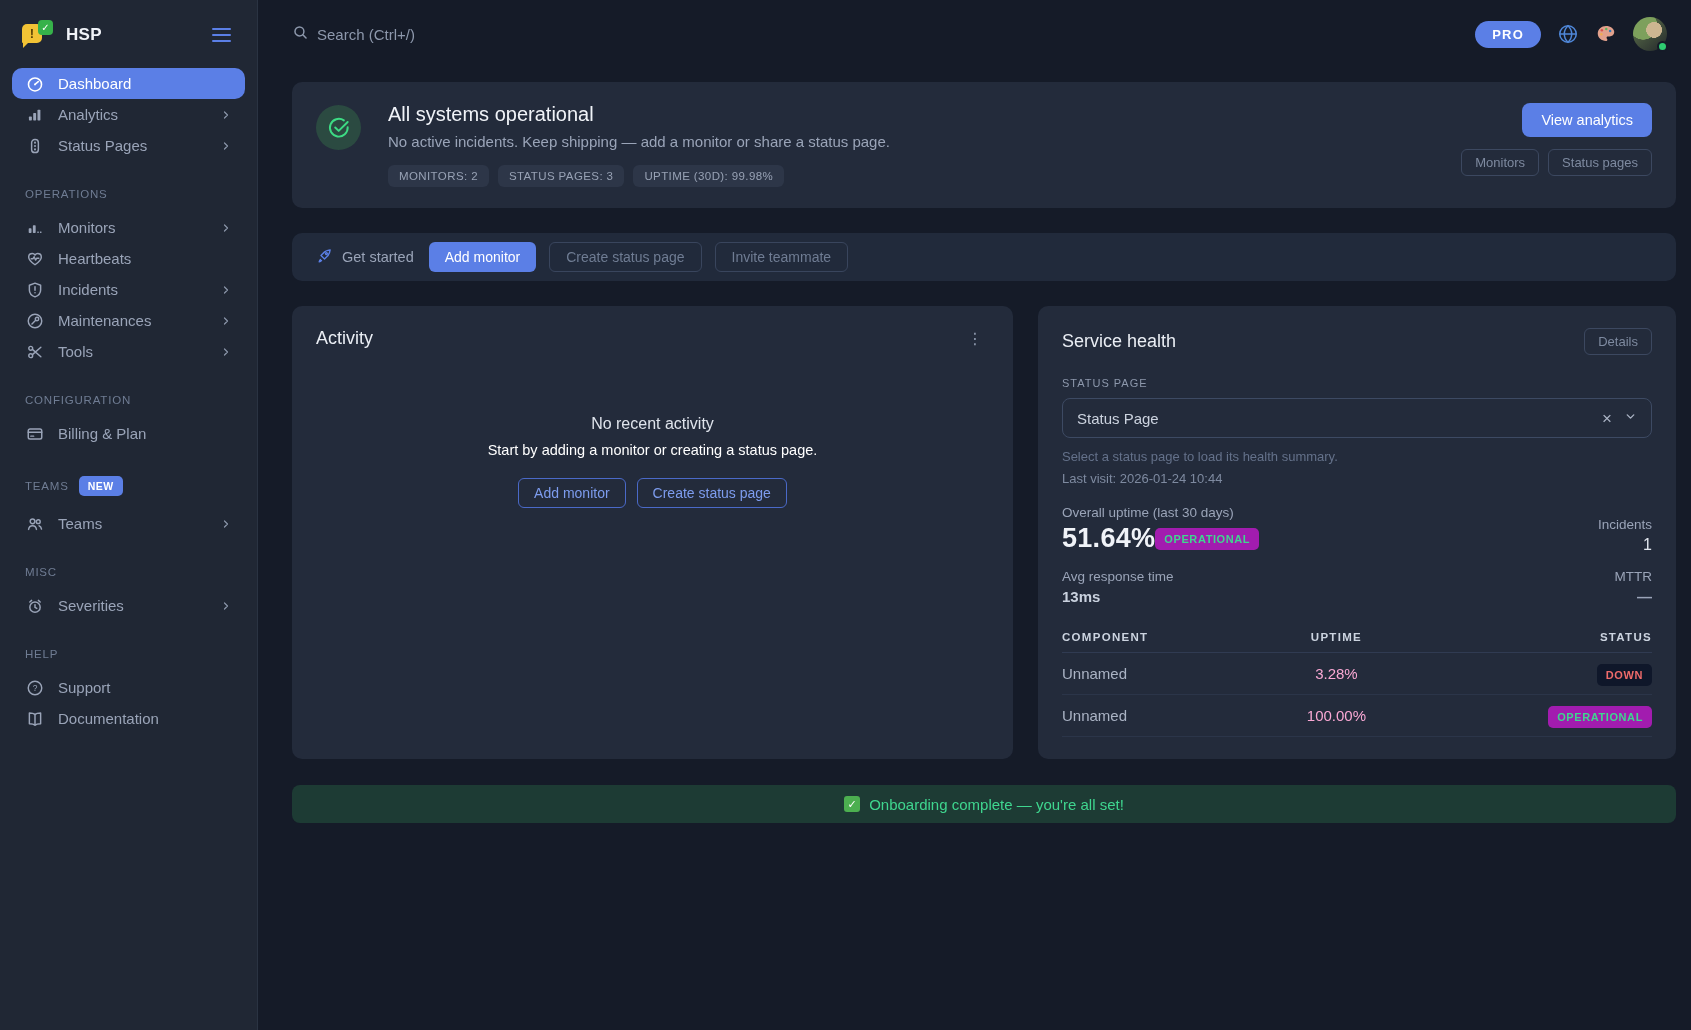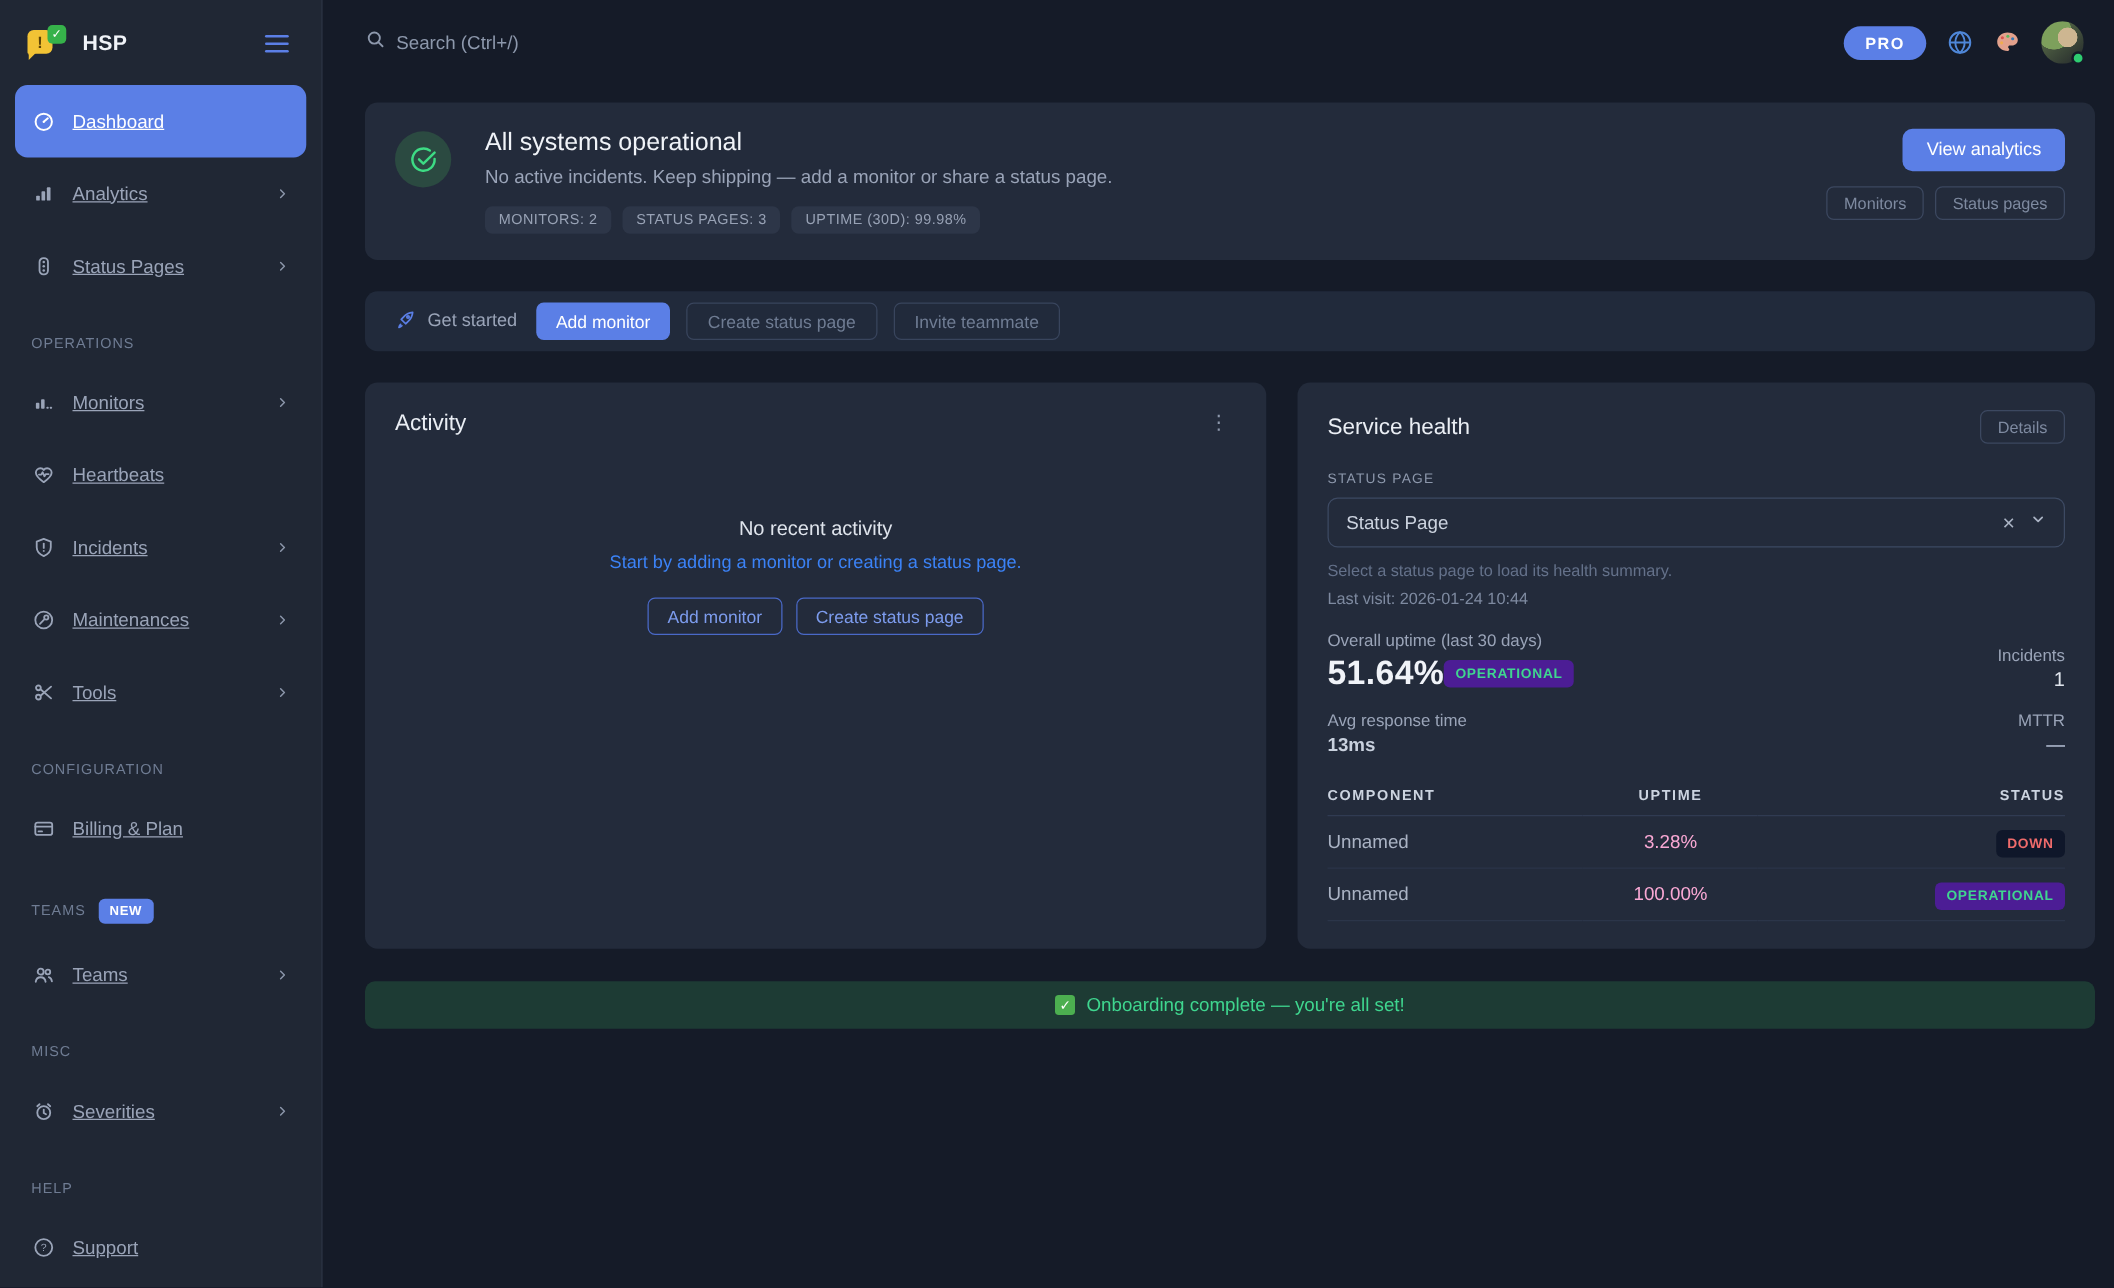--- a/index.html
+++ b/index.html
@@ -30,22 +30,22 @@
   .logo-check {
     position:absolute; right:1px; top:0; width:15px; height:15px;
     background:#36b24a; border-radius:4px; color:#fff; font-size:10px; font-weight:bold;
     display:flex; align-items:center; justify-content:center;
   }
   .brand-name { font-size:17px; font-weight:bold; color:#f0f3f8; letter-spacing:.3px; }
   .hamburger { margin-left:auto; display:flex; flex-direction:column; gap:4px; background:none; border:none; padding:4px; }
   .hamburger span { display:block; width:19px; height:2px; border-radius:2px; background:#5b7fe6; }
 
   .nav-item {
-    height:58px; border-radius:10px; display:flex; align-items:center; gap:14px;
-    padding:0 13px; color:#9aa4b8; font-size:15px; cursor:pointer;text-decoration:underline;
+    height:31px; border-radius:10px; display:flex; align-items:center; gap:14px;
+    padding:0 13px; color:#9aa4b8; font-size:15px; cursor:pointer;
   }
   .nav-item.active { background:#5b7fe6; color:#fff; }
   .nav-ic { width:19px; height:19px; display:flex; align-items:center; justify-content:center; flex:none; }
   .nav-ic svg { width:18px; height:18px; }
   .nav-chev { margin-left:auto; color:#8b96aa; display:flex; }
   .section-head {
     display:flex; align-items:center; gap:10px;
     margin:27px 13px 12px; font-size:11.5px; letter-spacing:.8px; color:#6f7c93;
   }
   .new-badge {
@@ -128,21 +128,21 @@
 
   
   .grid2 { margin-top:25px; display:grid; grid-template-columns:1.13fr 1fr; gap:25px; align-items:stretch; }
   .card { padding:22px 24px; min-height:399px; }
   .card-head { display:flex; align-items:center; justify-content:space-between; }
   .card-title { font-size:18px; font-weight:500; color:#eaeef4; }
   .kebab { background:none; border:none; color:#8d98ac; font-size:16px; line-height:1; padding:2px 6px; }
 
   .empty-state { text-align:center; margin-top:66px; }
   .empty-title { font-size:16px; color:#dfe4ec; }
-  .empty-sub { margin-top:9px; font-size:14.5px; color:#3b82f6; }
+  .empty-sub { margin-top:9px; font-size:14.5px; color:#ffffff; }
   .empty-actions { margin-top:20px; display:flex; justify-content:center; gap:11px; }
   .btn-outline-blue {
     background:transparent; border:1px solid #4a69c8; color:#7d9cee;
     border-radius:6px; font-size:14px; padding:6px 15px;
   }
 
   
   .sh-label { margin-top:22px; font-size:11px; letter-spacing:1px; color:#8d98ac; }
   .sh-select {
     margin-top:9px; height:40px; border:1px solid #3d4a63; border-radius:8px;
@@ -155,21 +155,21 @@
   .sh-lastvisit { margin-top:7px; font-size:13px; color:#7e8aa0; }
 
   .sh-stats-row { display:flex; justify-content:space-between; align-items:flex-end; }
   .sh-stats-row.first { margin-top:19px; }
   .sh-stats-row.second { margin-top:15px; }
   .stat-label { font-size:13.5px; color:#9aa4b8; }
   .stat-right { text-align:right; }
   .uptime-line { display:flex; align-items:center; margin-top:3px; }
   .uptime-big { font-size:27px; font-weight:bold; color:#f0f3f8; letter-spacing:.3px; }
   .badge-op {
-    background:#4c1d95; color:#3fd68f; font-size:11px; font-weight:bold;
+    background:#a21caf; color:#3fd68f; font-size:11px; font-weight:bold;
     letter-spacing:.6px; padding:5px 9px; border-radius:5px;
   }
   .badge-down {
     background:#0f172a; color:#ef6b6b; font-size:11px; font-weight:bold;
     letter-spacing:.6px; padding:5px 9px; border-radius:5px;
   }
   .stat-value { margin-top:4px; font-size:16px; color:#dfe4ec; font-weight:500; }
   .stat-value.small { font-size:15px; font-weight:bold; color:#c9d1de; }
   .stat-value.dash { color:#9aa4b8; }
 

